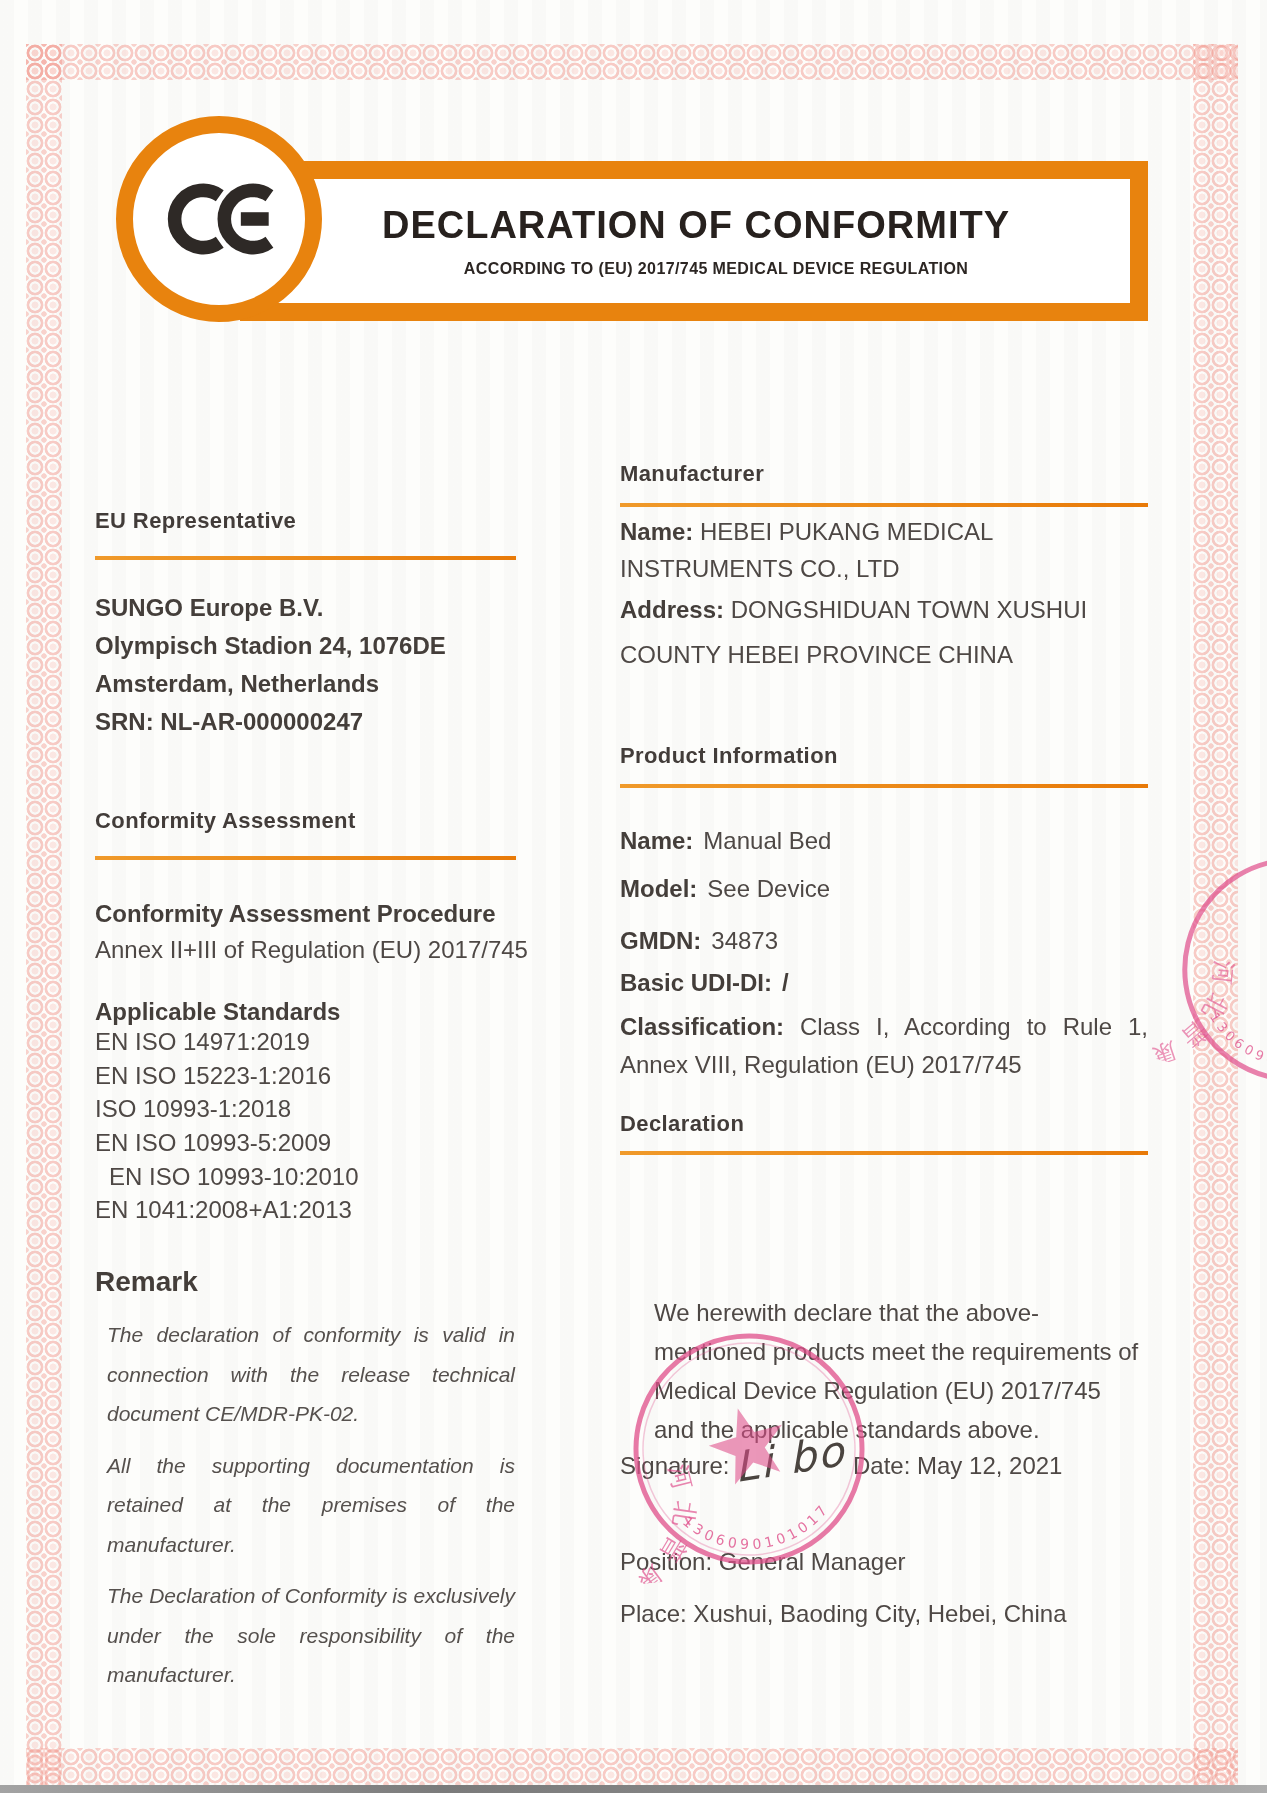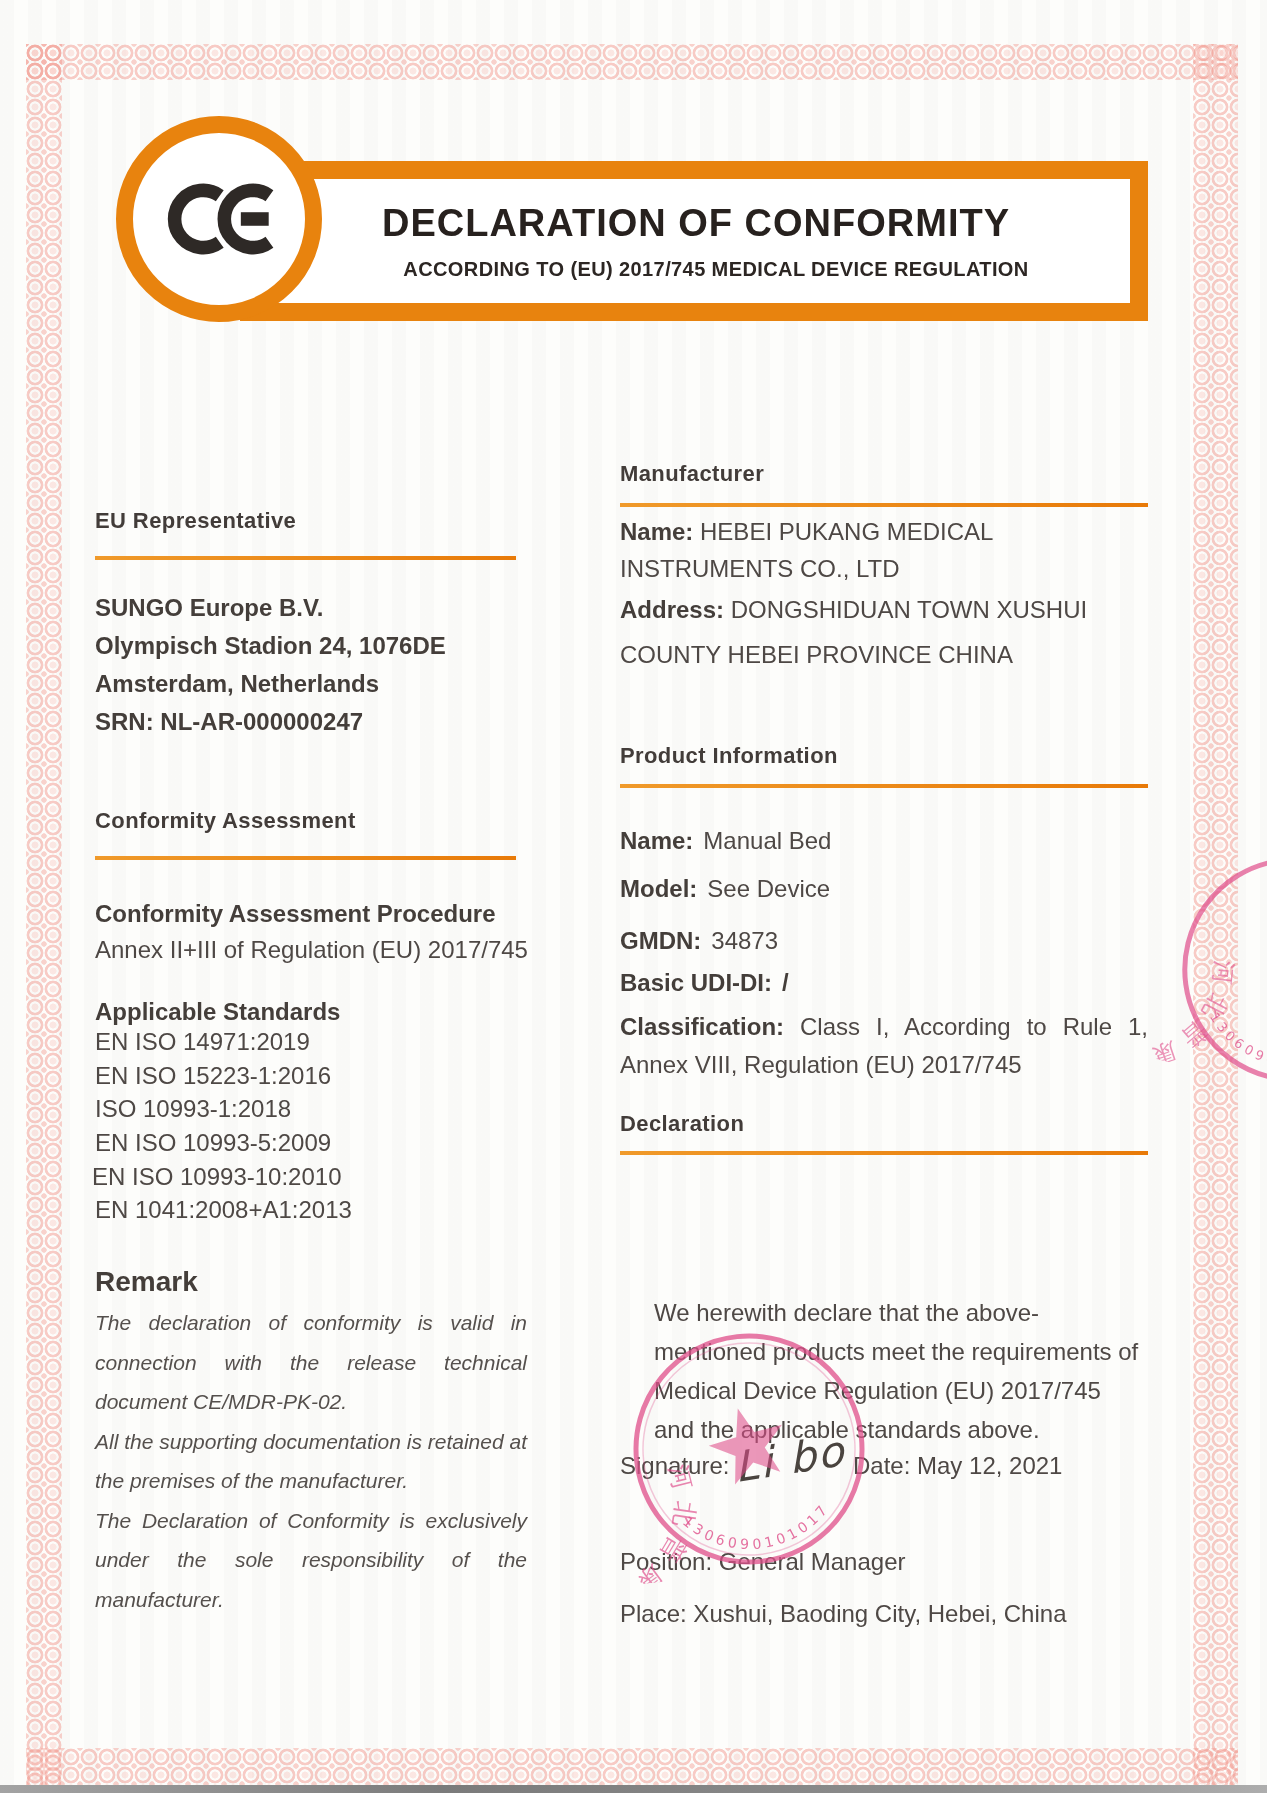--- a/index.html
+++ b/index.html
@@ -32,30 +32,30 @@
   .banner {
     position:absolute; left:240px; top:161px; width:908px; height:160px;
     box-sizing:border-box; border:18px solid #E8830E; background:#fff; z-index:2;
   }
   .banner-inner {
     position:absolute; inset:0; display:flex; flex-direction:column;
     align-items:center; justify-content:center; gap:13px;
     padding-left:80px; padding-right:76px;
   }
   .doc-title { font-size:38px; font-weight:bold; letter-spacing:1px; color:#27211e; white-space:nowrap; }
-  .doc-subtitle { font-size:20px; font-weight:bold; letter-spacing:.4px; color:#2c2623; white-space:nowrap;margin-left:40px; }
+  .doc-subtitle { font-size:16px; font-weight:bold; letter-spacing:.4px; color:#2c2623; white-space:nowrap;margin-left:40px; }
 
   .h2 { position:absolute; font-size:22px; font-weight:bold; color:#423c39; letter-spacing:.4px; white-space:nowrap; }
   .rule { position:absolute; height:4px; background:linear-gradient(90deg,#f09a2a,#e87a08); }
   .line { position:absolute; font-size:24px; color:#4e4845; white-space:nowrap; }
   .b { font-weight:bold; color:#443e3a; }
   .val { margin-left:10px; }
   .para { position:absolute; margin:0; font-size:24px; color:#4e4845; }
   .remark-block { position:absolute; font-style:italic; font-size:21px; line-height:39.5px; color:#55504d; text-align:justify; }
-  .remark-block p { margin:0; }
+  .remark-block p { margin:12px; }
   .seal { position:absolute; pointer-events:none; z-index:4; }
   .sig-script {
     position:absolute; font-size:42px; font-style:italic; color:#4a443f;
     font-family:"DejaVu Sans","Liberation Sans",sans-serif;
     transform:rotate(-9deg) skewX(-8deg); letter-spacing:2px;
   }
   .scan-edge { position:absolute; left:0; top:1785px; width:1267px; height:8px;
     background:linear-gradient(90deg,#a3a3a3,#7b7b7b 35%,#8d8d8d 75%,#adadad); }
 </style>
 </head>
@@ -95,21 +95,21 @@
   <div class="rule" style="left:95px; top:856px; width:421px;"></div>
 
   <div class="line b" style="left:95px; top:900px;">Conformity Assessment Procedure</div>
   <div class="line" style="left:95px; top:936px;">Annex II+III of Regulation (EU) 2017/745</div>
 
   <div class="line b" style="left:95px; top:998px;">Applicable Standards</div>
   <div class="line" style="left:95px; top:1028px;">EN ISO 14971:2019</div>
   <div class="line" style="left:95px; top:1062px;">EN ISO 15223-1:2016</div>
   <div class="line" style="left:95px; top:1095px;">ISO 10993-1:2018</div>
   <div class="line" style="left:95px; top:1129px;">EN ISO 10993-5:2009</div>
-  <div class="line" style="left:92px; top:1163px;">EN ISO 10993-10:2010</div>
+  <div class="line" style="left:109px; top:1163px;">EN ISO 10993-10:2010</div>
   <div class="line" style="left:95px; top:1196px;">EN 1041:2008+A1:2013</div>
 
   <div class="line b" style="left:95px; top:1266px; font-size:28px;">Remark</div>
   <div class="remark-block" style="left:95px; top:1303px; width:432px;">
     <p>The declaration of conformity is valid in connection with the release technical document CE/MDR-PK-02.</p>
     <p>All the supporting documentation is retained at the premises of the manufacturer.</p>
     <p>The Declaration of Conformity is exclusively under the sole responsibility of the manufacturer.</p>
   </div>
 
   <div class="h2" style="left:620px; top:461px;">Manufacturer</div>

